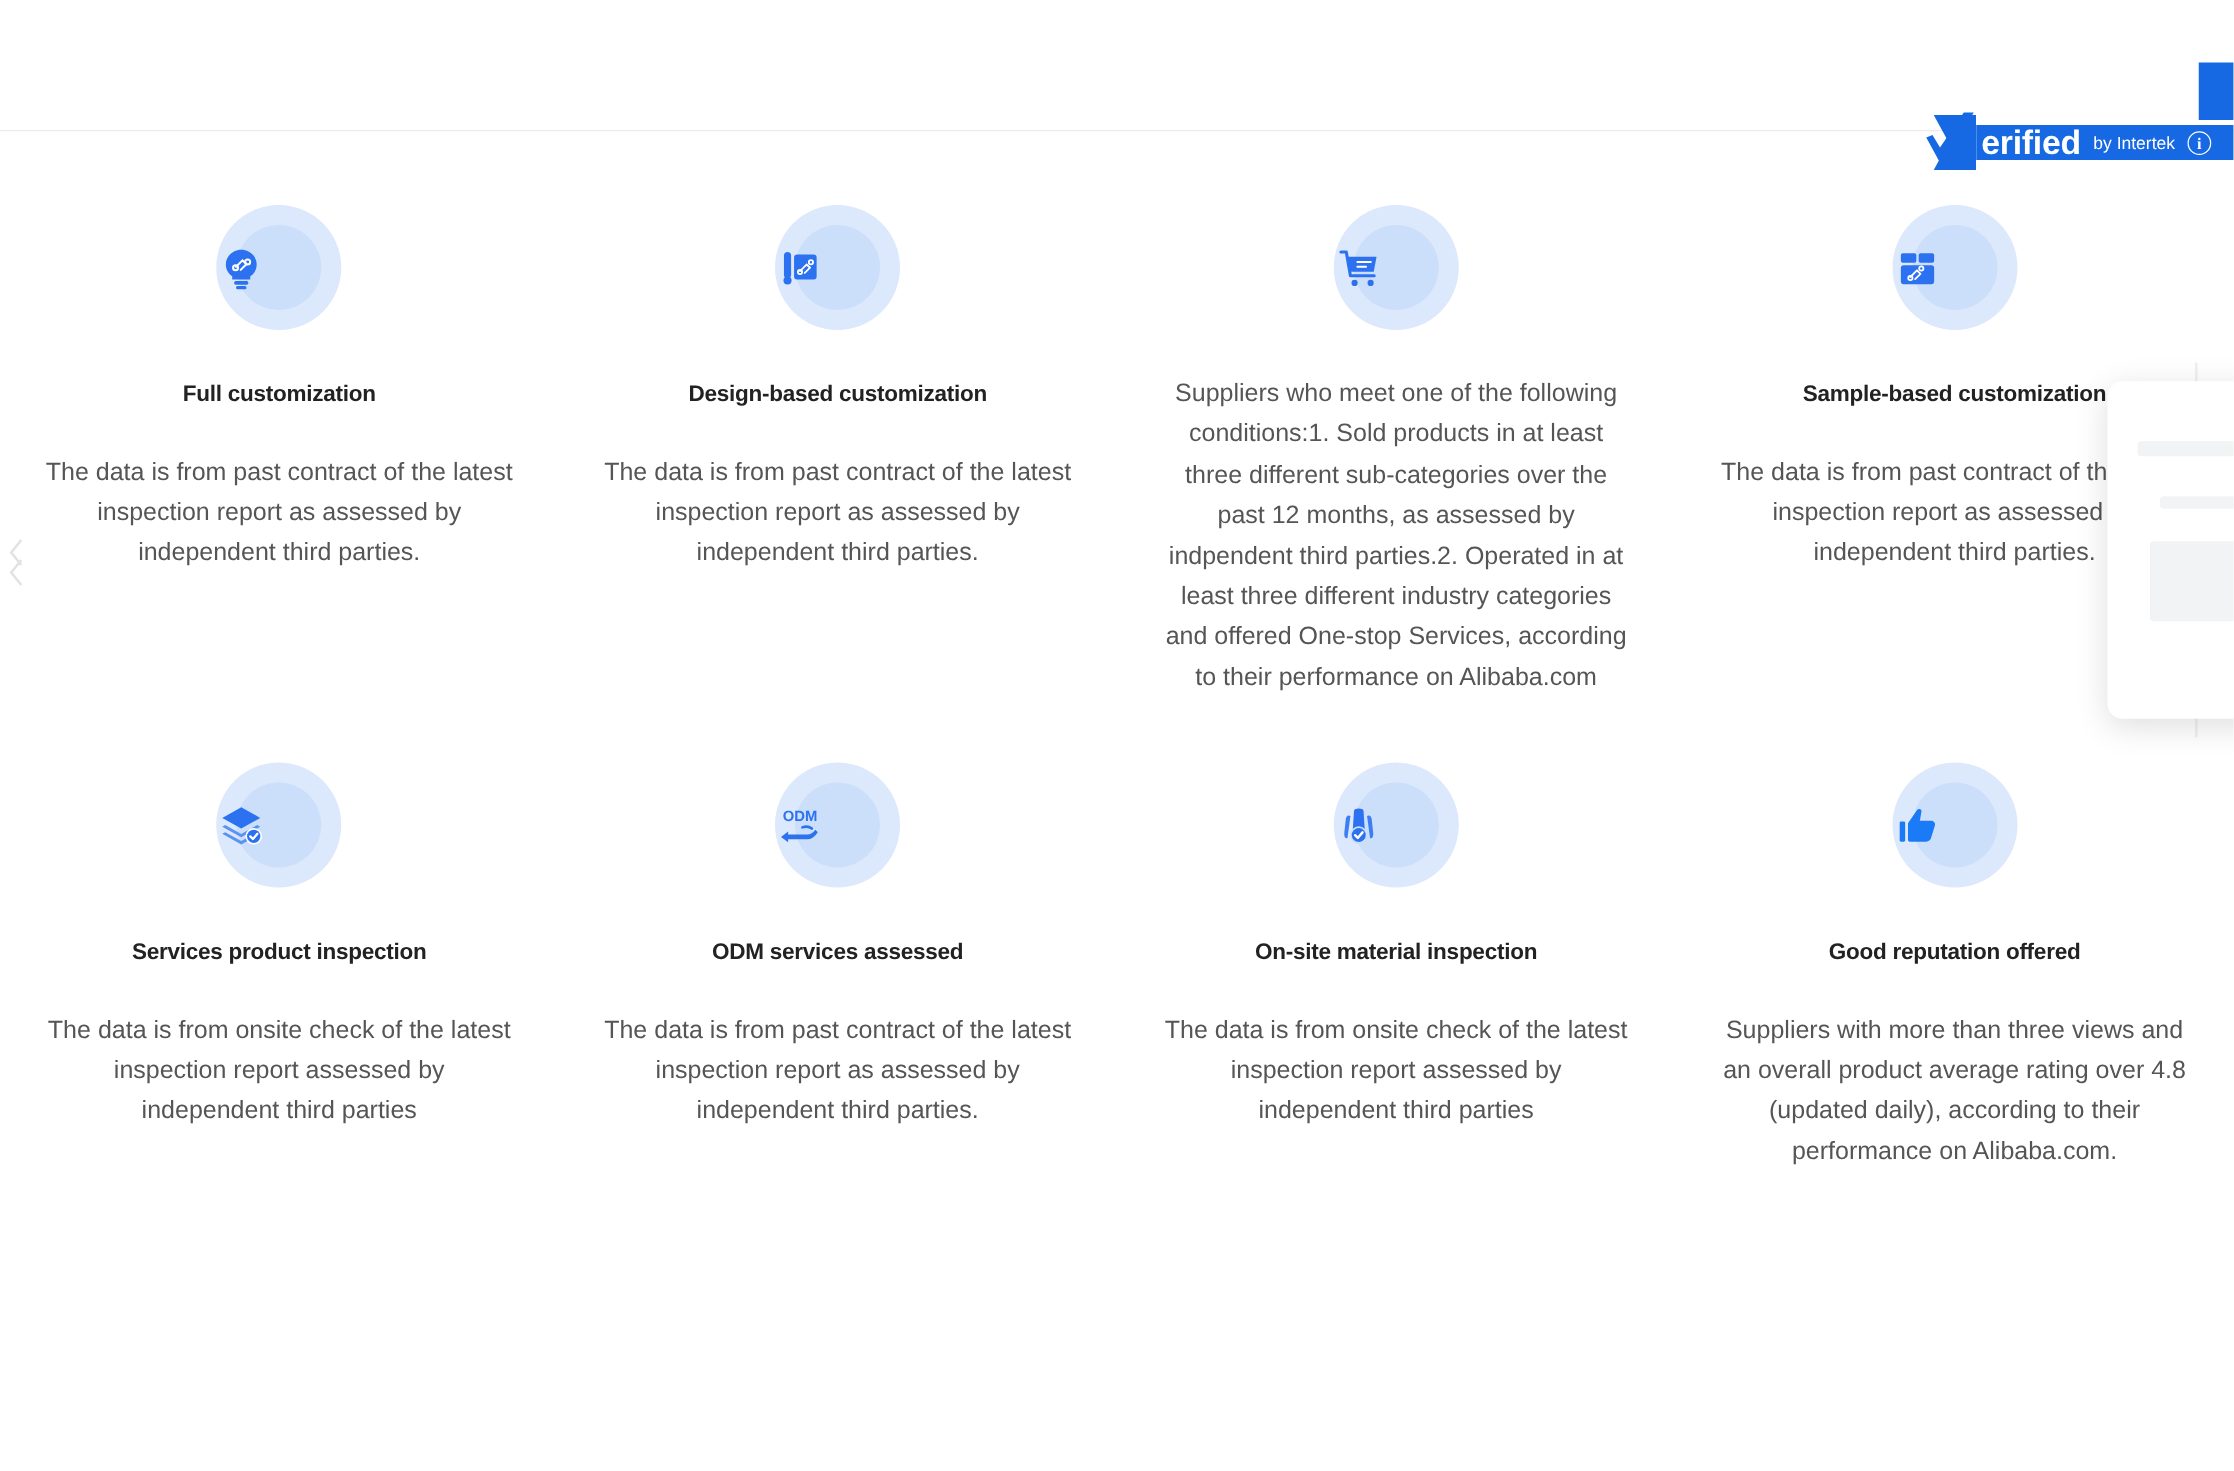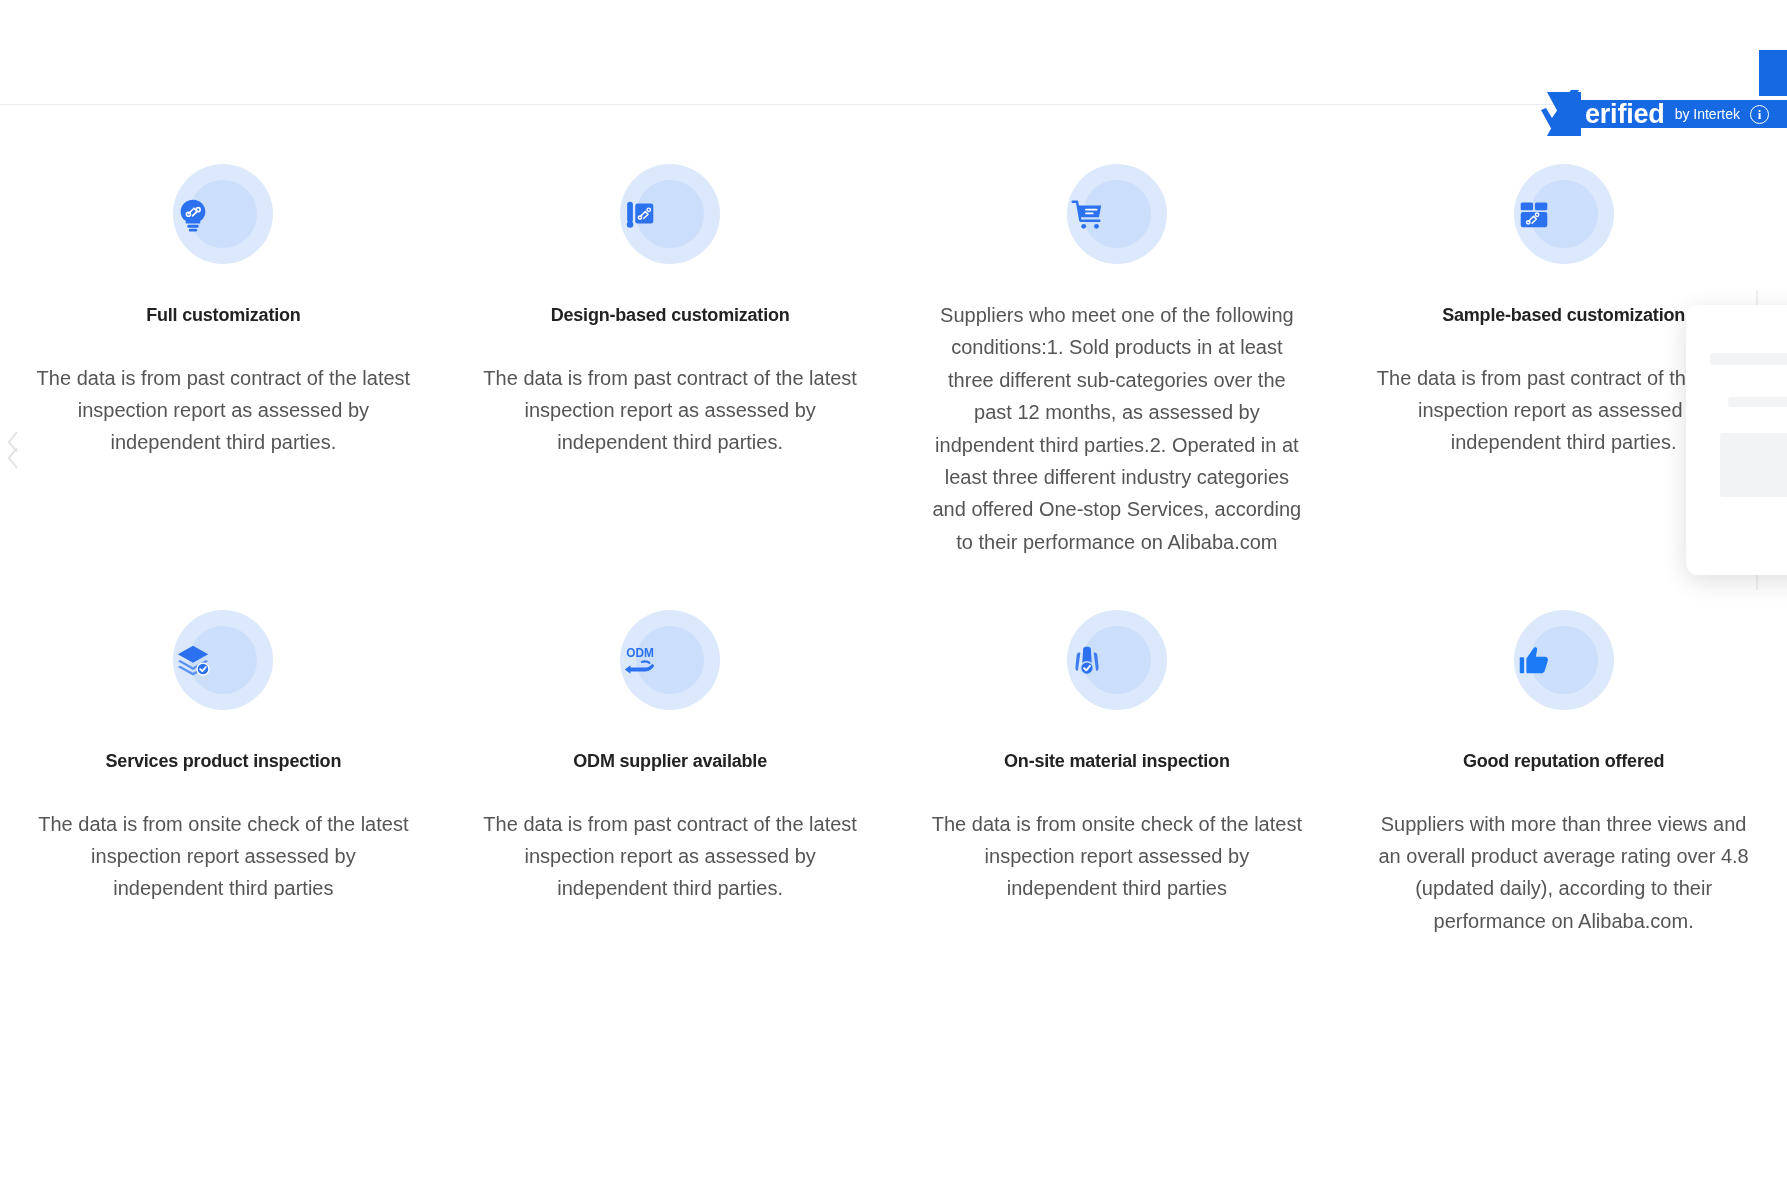--- a/index.html
+++ b/index.html
@@ -349,21 +349,21 @@
         <div class="halo-outer"></div>
         <div class="halo-inner"></div>
         <div class="icon-glyph">
           <svg viewBox="0 0 40 40" width="38" height="38">
             <text x="20" y="17" text-anchor="middle" font-family="Liberation Sans, sans-serif" font-size="12.5" font-weight="bold" fill="#2c72f0">ODM</text>
             <path d="M4 30 L10 25.5 L10 28 L26 28 C29 28 31 26.5 33 24 L35 26 C32.5 30 29.5 32 26 32 L10 32 L10 34.5 Z" fill="#2c72f0"></path>
             <path d="M22 22 C25 21 28 21.5 30 23" fill="none" stroke="#2c72f0" stroke-width="2.2" stroke-linecap="round"></path>
           </svg>
         </div>
       </div>
-      <div class="card-title">ODM supplier available</div>
+      <div class="card-title">ODM services assessed</div>
       <div class="card-desc">The data is from past contract of the latest inspection report as assessed by independent third parties.</div>
     </div>
 
     <div class="cell row2">
       <div class="icon-wrap">
         <div class="halo-outer"></div>
         <div class="halo-inner"></div>
         <div class="icon-glyph">
           <svg viewBox="0 0 40 40" width="38" height="38">
             <path d="M9 16 C9 13 11 11 13 12.5 L10.5 31 C9 32 7.5 30 7.8 27 Z" fill="#3e7df2"></path>

